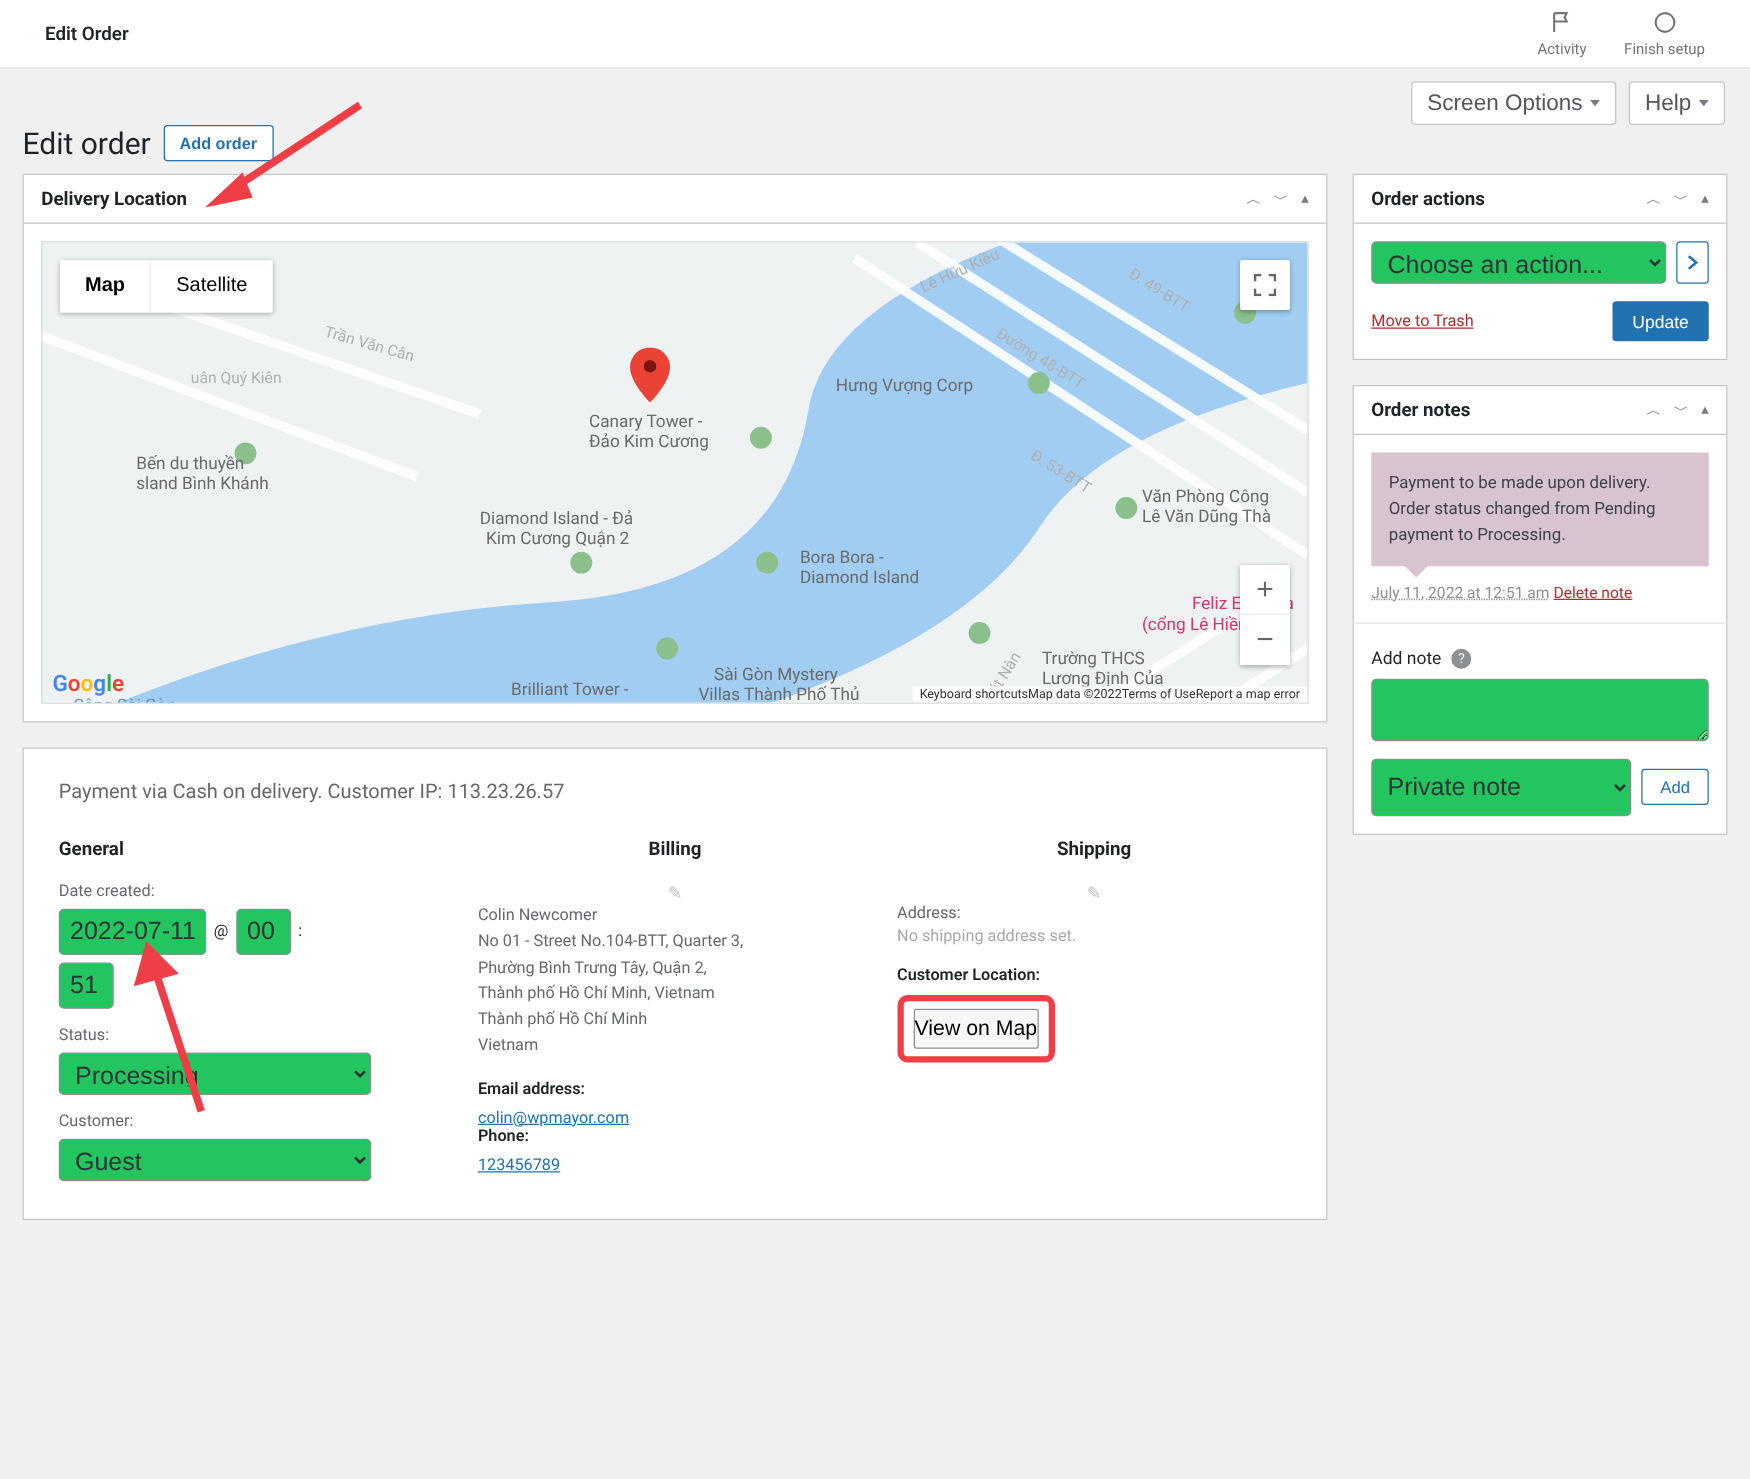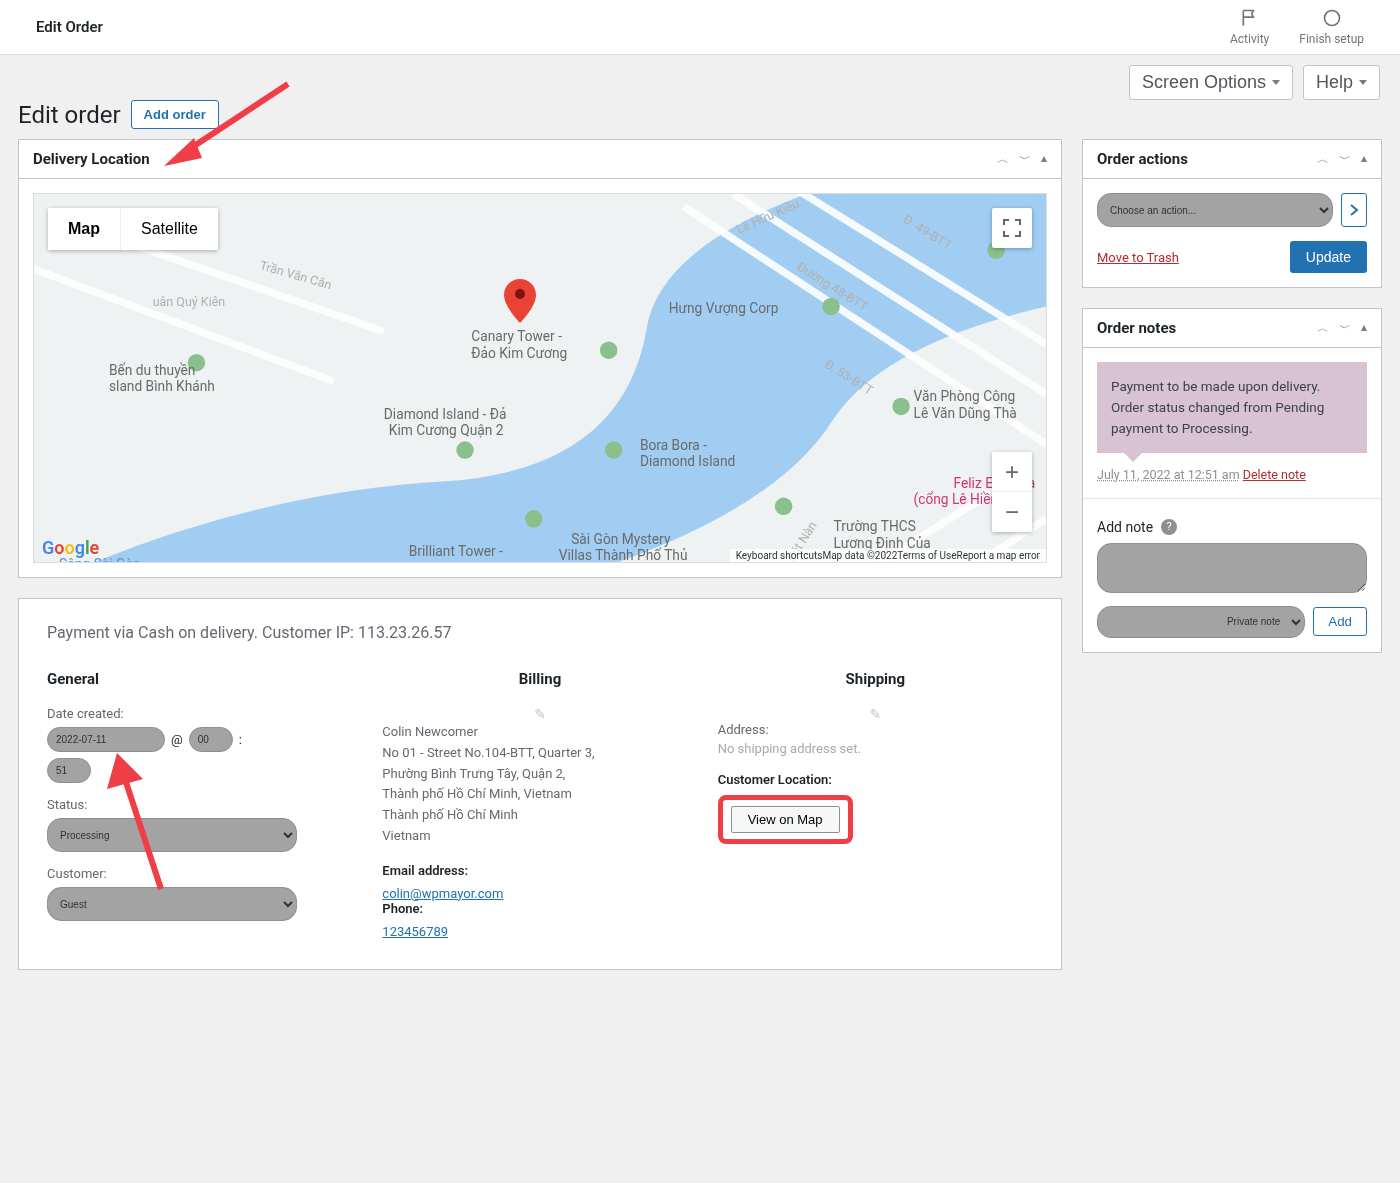--- a/index.html
+++ b/index.html
@@ -59,49 +59,49 @@
   .order-details { padding: 24px 28px 30px; }
   .order-details h2 { font-size: 22px; font-weight: 400; margin-bottom: 4px; }
   .order-sub { font-size: 16px; color: #646970; margin-bottom: 28px; }
   .detail-cols { display: flex; gap: 20px; }
   .detail-col { flex: 1; }
   .detail-col h3 { font-size: 15px; font-weight: 700; margin-bottom: 18px; }
   .col-head { display: flex; justify-content: space-between; align-items: center; flex-direction: column; }
   .pencil { color: #c3c4c7; cursor: pointer; font-size: 14px; }
   .field-label { color: #646970; margin-bottom: 6px; }
   .date-row { display: flex; gap: 6px; align-items: center; margin-bottom: 12px; flex-wrap: wrap; }
-  input[type=text], select, textarea { border: 1px solid #8c8f94; border-radius: 14px; padding: 6px 8px; font-size: 10px; background: #a3a3a3; color: #2c3338; }
+  input[type=text], select, textarea { border: 1px solid #8c8f94; border-radius: 4px; padding: 6px 8px; font-size: 20px; background: #22c55e; color: #2c3338; }
   .date-input { width: 118px; }
   .time-input { width: 44px; text-align: left; }
   .status-select, .customer-select { width: 250px; height: 34px; }
   .addr-block { color: #646970; line-height: 1.6; margin-bottom: 16px; }
   .sub-label { color: #646970; margin-bottom: 4px; }
   .strong-label { font-weight: 600; color: #1d2327; margin-bottom: 8px; }
   .link { color: #2271b1; text-decoration: underline; cursor: pointer; }
   .noship { color: #a7aaad; }
-  .view-map-btn { background: #f6f7f7; border: 1px solid #8c8f94; padding: 5px 16px; font-size: 13px; cursor: pointer; border-radius: 2px; }
+  .view-map-btn { background: #f6f7f7; border: 1px solid #8c8f94; padding: 5px 0; font-size: 17px; cursor: pointer; border-radius: 2px; }
   .red-frame { border: 5px solid #ef3e46; border-radius: 8px; padding: 6px 8px; display: inline-block; }
 
   
   .action-select { width: 100%; height: 34px; }
   .inline-row { display: flex; gap: 8px; align-items: center; }
   .go-btn { border: 1px solid #2271b1; background: #fff; color: #2271b1; width: 30px; height: 34px; border-radius: 3px; cursor: pointer; display:flex; align-items:center; justify-content:center; }
   .update-row { display: flex; justify-content: space-between; align-items: center; margin-top: 14px; }
   .trash-link { color: #b32d2e; text-decoration: underline; cursor: pointer; }
   .primary-btn { background: #2271b1; color: #fff; border: none; border-radius: 3px; padding: 8px 16px; font-size: 14px; cursor: pointer; }
   .note-bubble { background: #d8c3d1; padding: 14px; color: #3c434a; line-height: 1.55; font-size: 13.5px; position: relative; }
   .note-bubble::after { content:""; position:absolute; left:26px; bottom:-9px; width:0; height:0; border-left:10px solid transparent; border-right:10px solid transparent; border-top:10px solid #d8c3d1; }
   .note-meta { margin-top: 14px; color: #8f8f8f; font-size: 12.5px; }
   .note-meta .del { color: #b32d2e; text-decoration: underline; cursor: pointer; }
   .note-meta .ts { text-decoration: underline dotted; }
   .add-note-label { font-size: 14px; color: #1d2327; margin: 20px 0 8px; display:flex; align-items:center; gap:8px;}
   .help-icon { width: 16px; height: 16px; border-radius: 50%; background: #8c8f94; color: #fff; display: inline-flex; align-items: center; justify-content: center; font-size: 11px; cursor: pointer; }
   .note-textarea { width: 100%; height: 50px; resize: vertical; }
   .note-type-row { display: flex; gap: 8px; align-items: center; margin-top: 10px; }
-  .note-type-select { flex: 1; height: 32px; text-align: right; }
+  .note-type-select { flex: 1; height: 46px; }
   .add-btn2 { border: 1px solid #2271b1; color: #2271b1; background: #fff; border-radius: 3px; padding: 6px 14px; cursor: pointer; }
   hr.light { border: none; border-top: 1px solid #e5e5e5; margin: 16px -14px; }
 </style>
 </head>
 <body>
 
 <div class="topbar">
   <div class="topbar-title">Edit Order</div>
   <div class="topbar-right">
     <div class="topbar-item">

